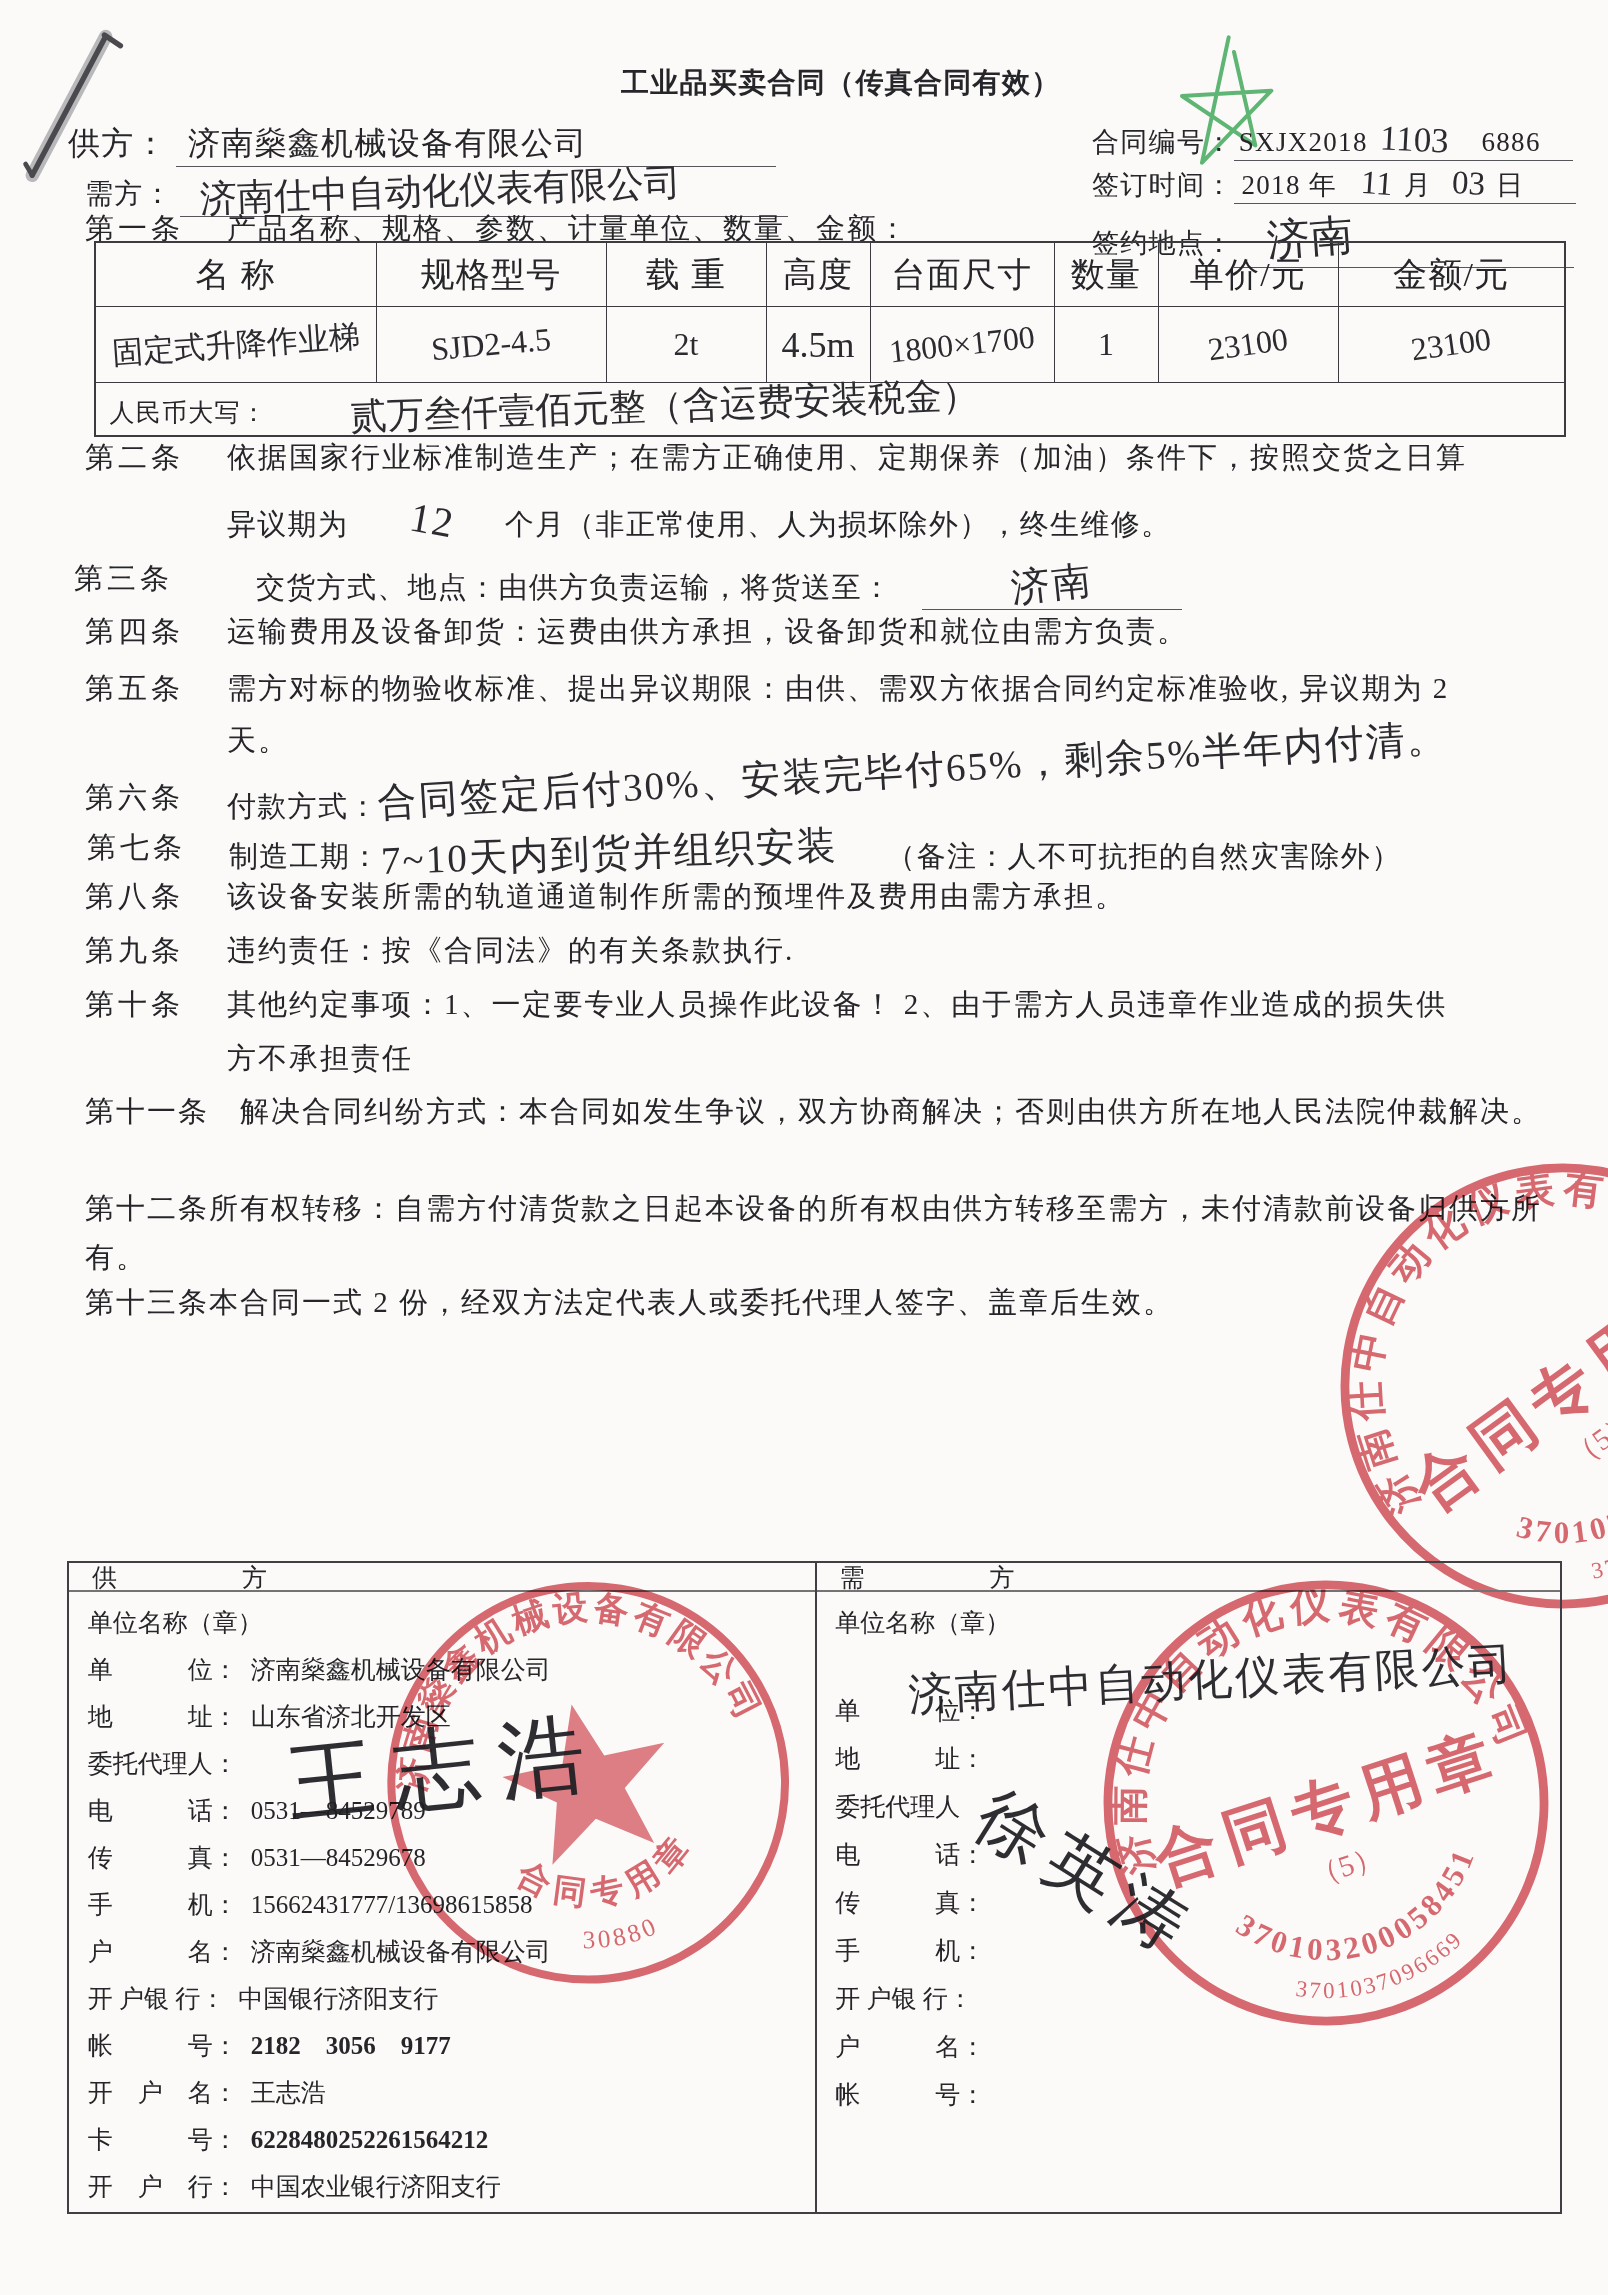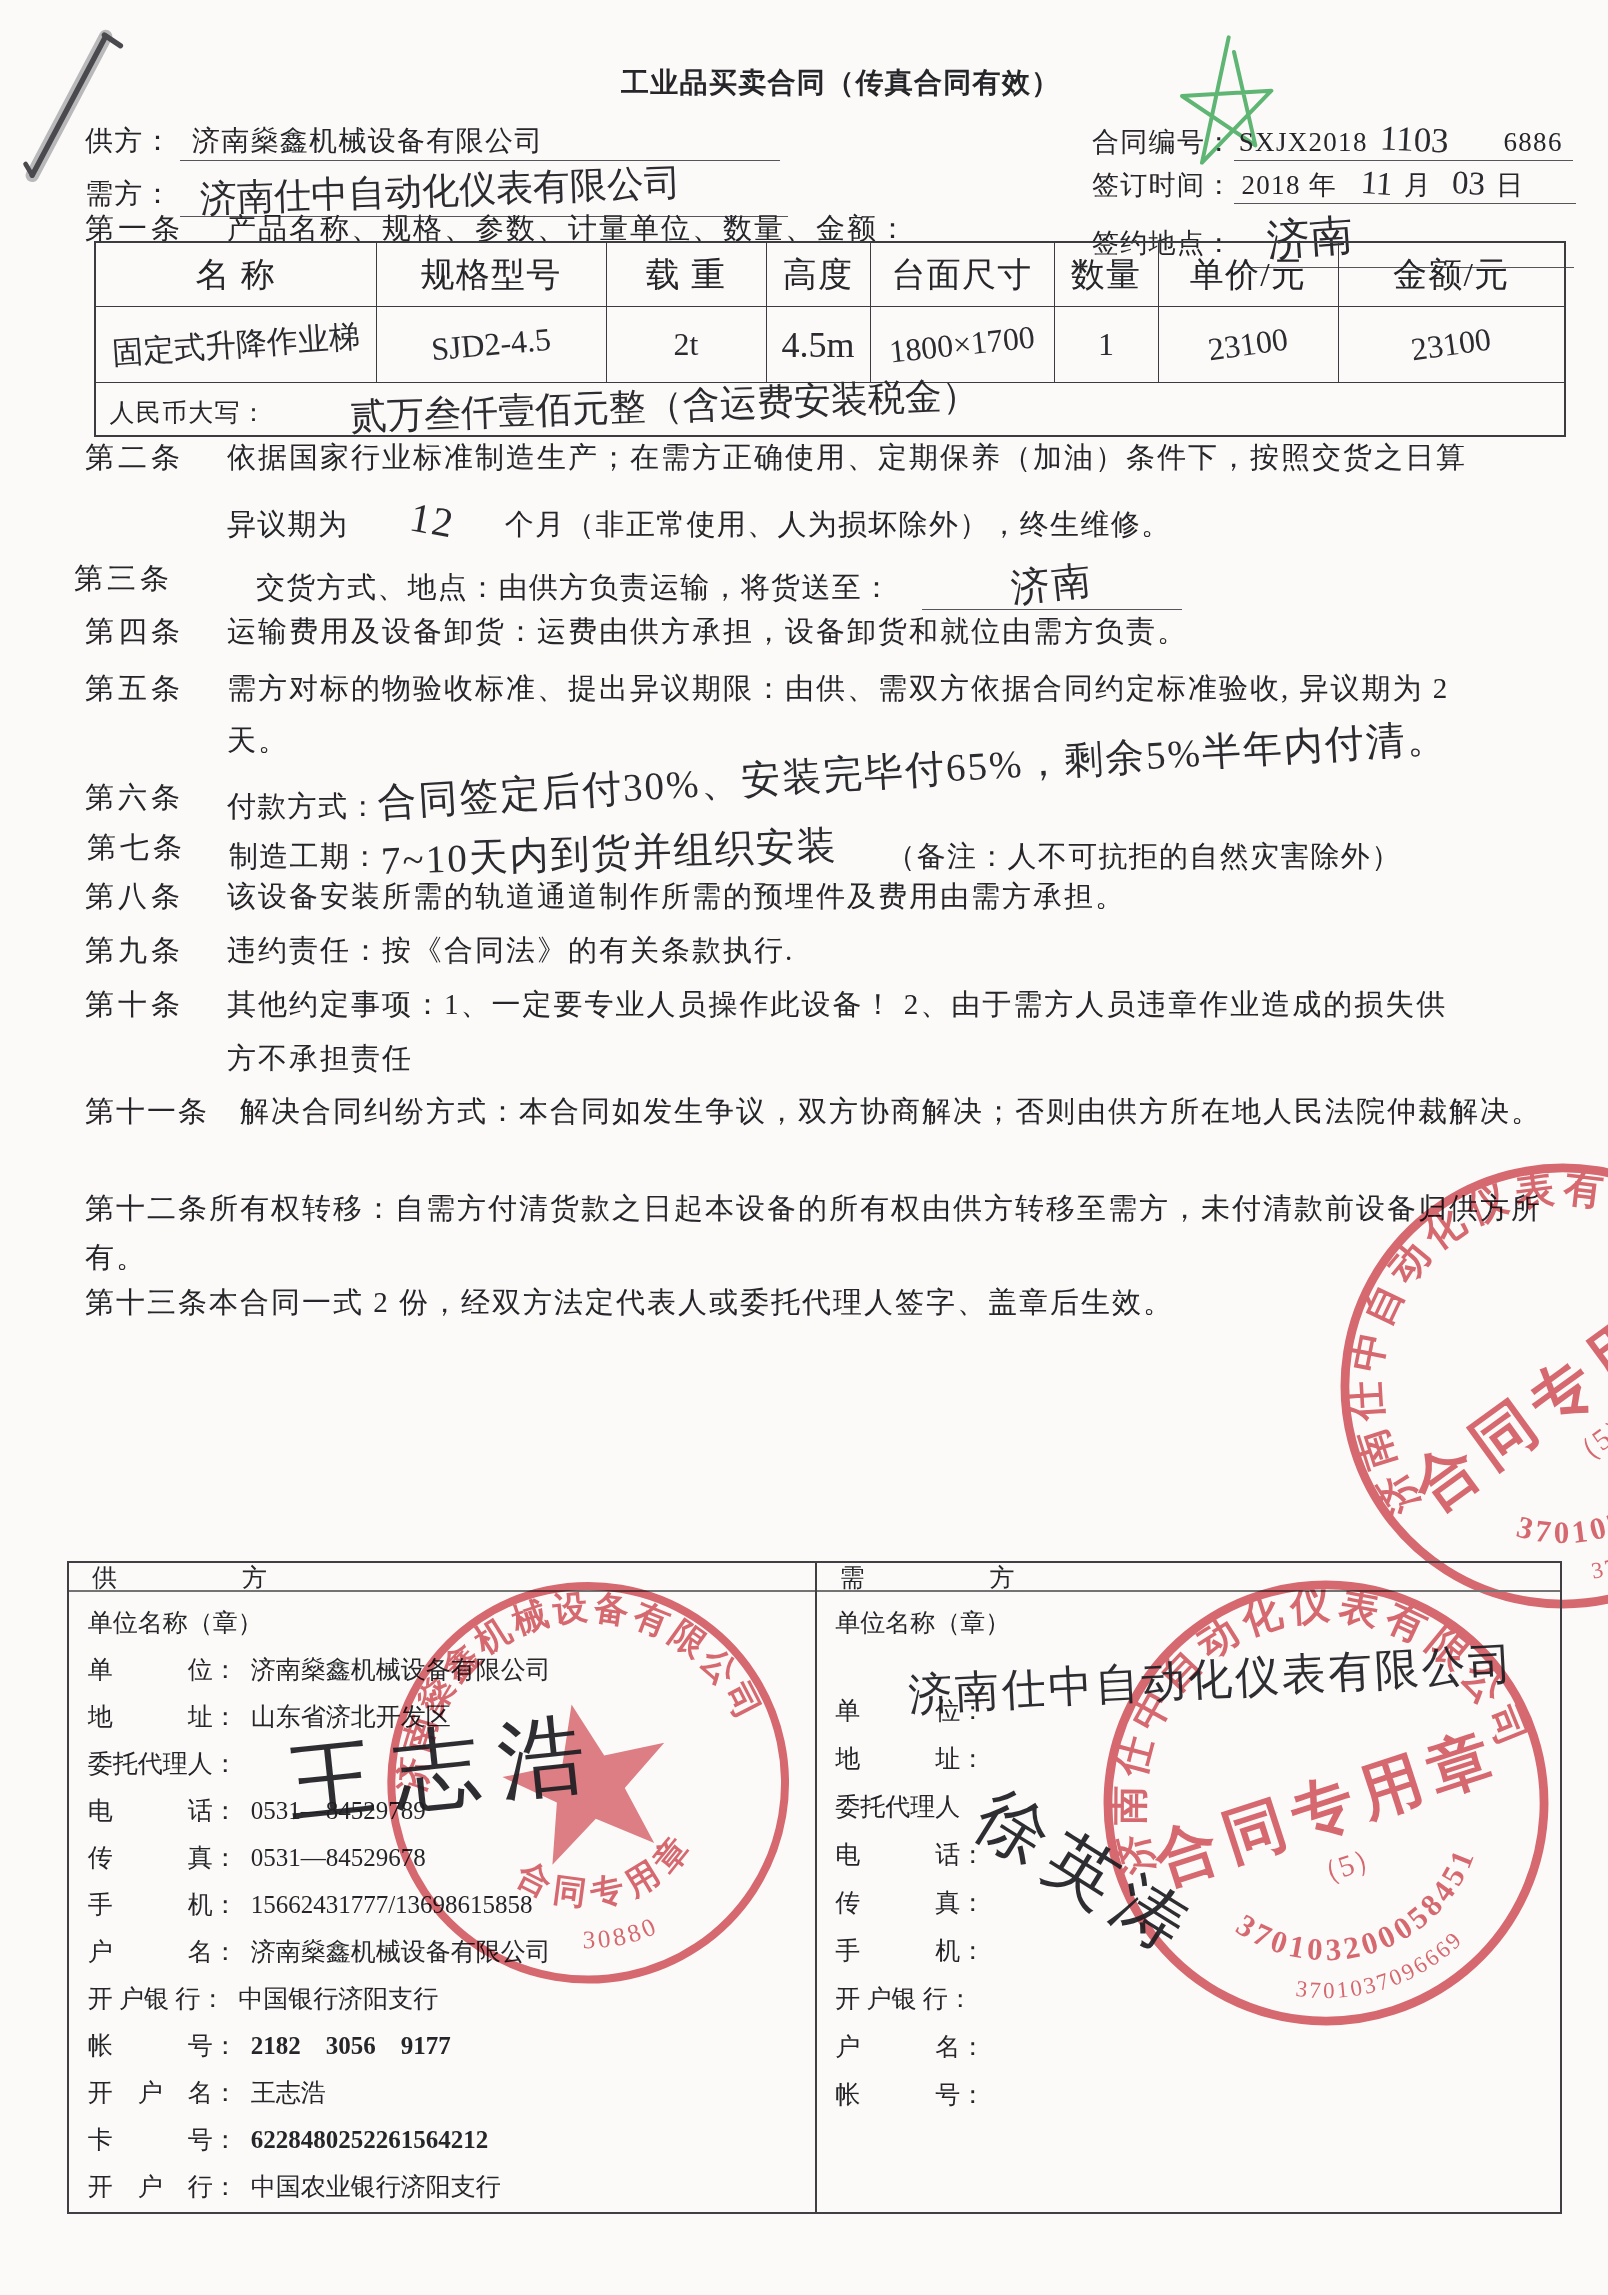--- a/index.html
+++ b/index.html
@@ -47,36 +47,36 @@
     <line x1="126" y1="12" x2="150" y2="28" stroke="#4a4a4e" stroke-width="8" stroke-linecap="round"></line>
     <line x1="18" y1="222" x2="8" y2="205" stroke="#4a4a4e" stroke-width="7" stroke-linecap="round"></line>
   </svg>
 
   <svg class="abs" style="left:1170px;top:32px;" width="120" height="140" viewBox="0 0 180 210">
     <path d="M 88 8 L 48 196 L 152 88 L 18 96 L 128 170 L 96 30" fill="none" stroke="#43a85c" stroke-width="6" stroke-linejoin="round" stroke-linecap="round" opacity="0.85"></path>
   </svg>
 
   <div class="abs printed" style="left:621px;top:64px;font-size:28px;font-weight:600;letter-spacing:1.3px;">工业品买卖合同（传真合同有效）</div>
 
-  <div class="abs" style="left:85px;top:122px;font-size:28px;">
+  <div class="abs" style="left:68px;top:122px;font-size:32px;">
     <span class="printed">供方：</span>
     <span class="uline printed" style="width:588px;padding-left:12px;">济南燊鑫机械设备有限公司</span>
   </div>
   <div class="abs" style="left:85px;top:166px;font-size:28px;">
     <span class="printed">需方：</span>
     <span class="uline" style="width:588px;padding-left:20px;">
       <span class="hw" style="font-size:37px;display:inline-block;transform:rotate(-2deg);">济南仕中自动化仪表有限公司</span>
     </span>
   </div>
 
   <div class="abs" style="left:1092px;top:120px;font-size:27px;">
     <span class="printed">合同编号：</span><span class="uline" style="width:334px;padding-left:5.3px;">
       <span class="printed">SXJX2018</span>
       <span class="hw" style="font-size:35px;display:inline-block;transform:rotate(3deg);margin:0 5.3px;">1103</span>
-      <span class="printed" style="margin-left:43px;">6886</span>
+      <span class="printed" style="margin-left:21px;">6886</span>
     </span>
   </div>
   <div class="abs" style="left:1092px;top:165px;font-size:27px;">
     <span class="printed">签订时间：</span><span class="uline" style="width:334px;padding-left:8px;">
       <span class="printed">2018 年</span>
       <span class="hw" style="font-size:33px;display:inline-block;transform:rotate(4deg);margin:0 4px 0 17.4px;">11</span>
       <span class="printed">月</span>
       <span class="hw" style="font-size:33px;display:inline-block;transform:rotate(3deg);margin:0 4px 0 13.4px;">03</span>
       <span class="printed">日</span>
     </span>

